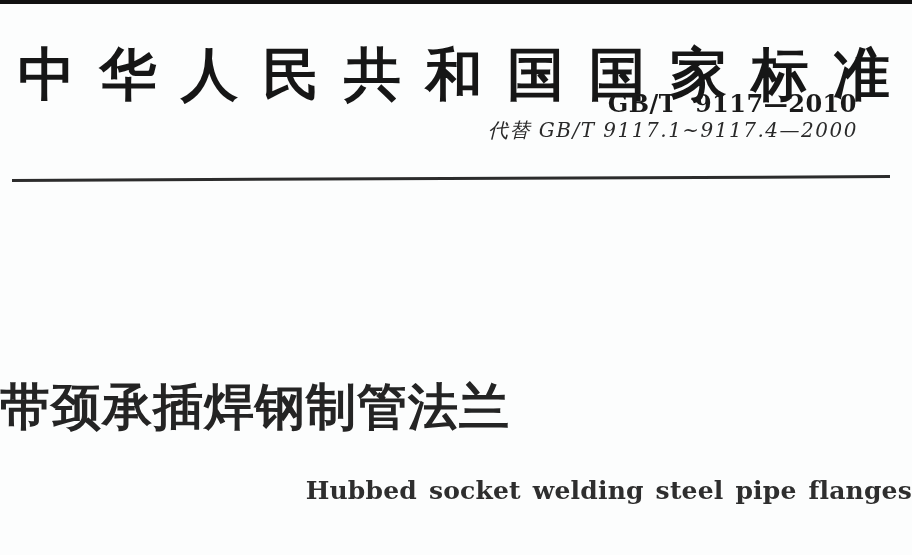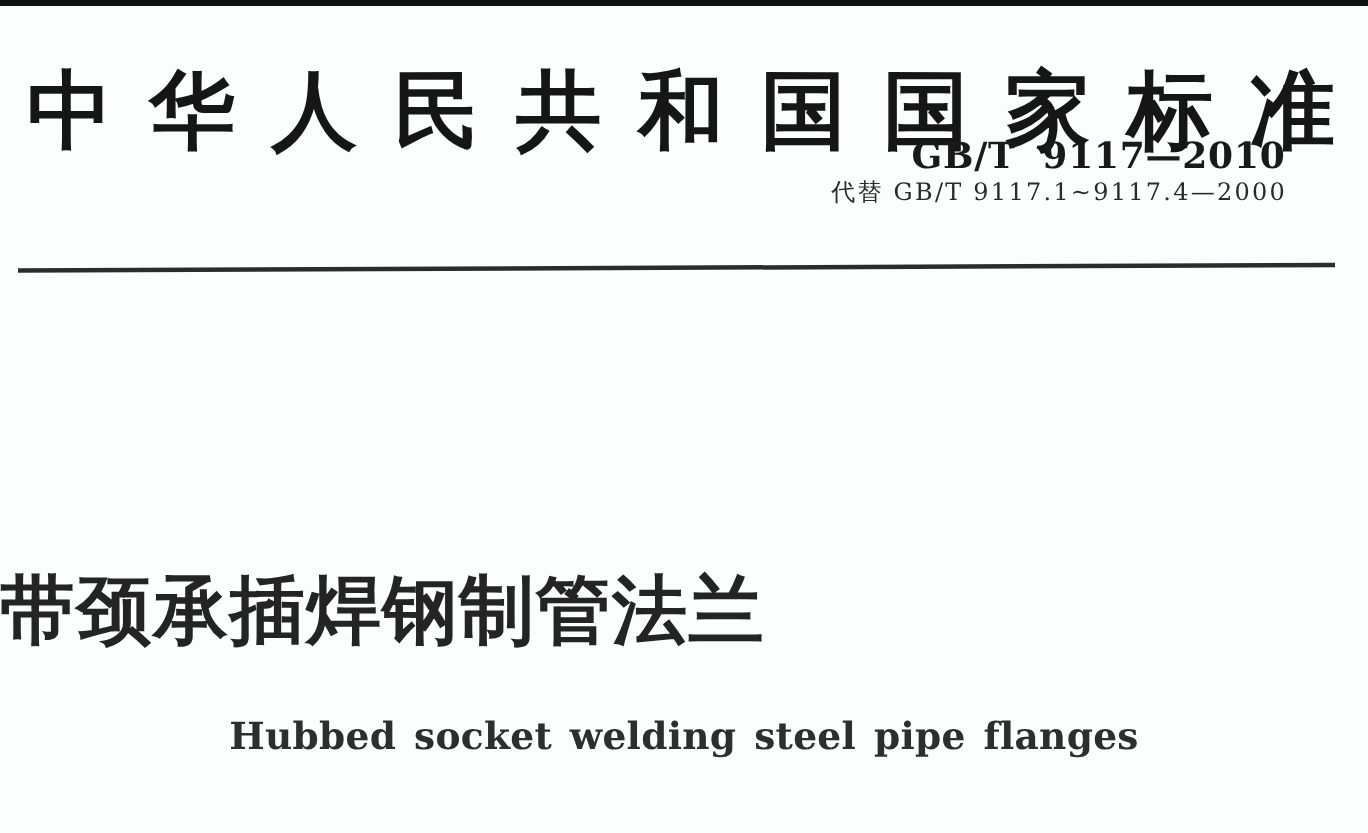--- a/index.html
+++ b/index.html
@@ -49,26 +49,27 @@
     font-weight: bold;
     letter-spacing: 0.5px;
     word-spacing: 9px;
     white-space: nowrap;
     color: #1a1a1a;
   }
   .std-replaces {
     position: absolute;
     top: 120px;
     right: 54px;
-    font-size: 16px;
+    font-size: 20px;
     line-height: 1.0;
     font-weight: normal;
     letter-spacing: 1.5px;
     white-space: nowrap;
     color: #2a2a2a;
+    font-style: italic;
   }
   .header-divider {
     position: absolute;
     top: 177px;
     left: 12px;
     width: 878px;
     height: 3px;
     background: #2c2c2c;
     transform: rotate(-0.25deg);
   }
@@ -84,21 +85,21 @@
     letter-spacing: 1px;
     font-family: "DejaVu Sans", sans-serif;
     color: #242424;
     white-space: nowrap;
   }
   .title-en {
     position: absolute;
     top: 476px;
     left: 0;
     width: 100%;
-    text-align: center;
+    text-align: right;
     font-size: 25px;
     line-height: 1.2;
     font-weight: bold;
     word-spacing: 3px;
     letter-spacing: 0.2px;
     font-family: "DejaVu Serif", serif;
     color: #2e2e2e;
     white-space: nowrap;
   }
 </style>

